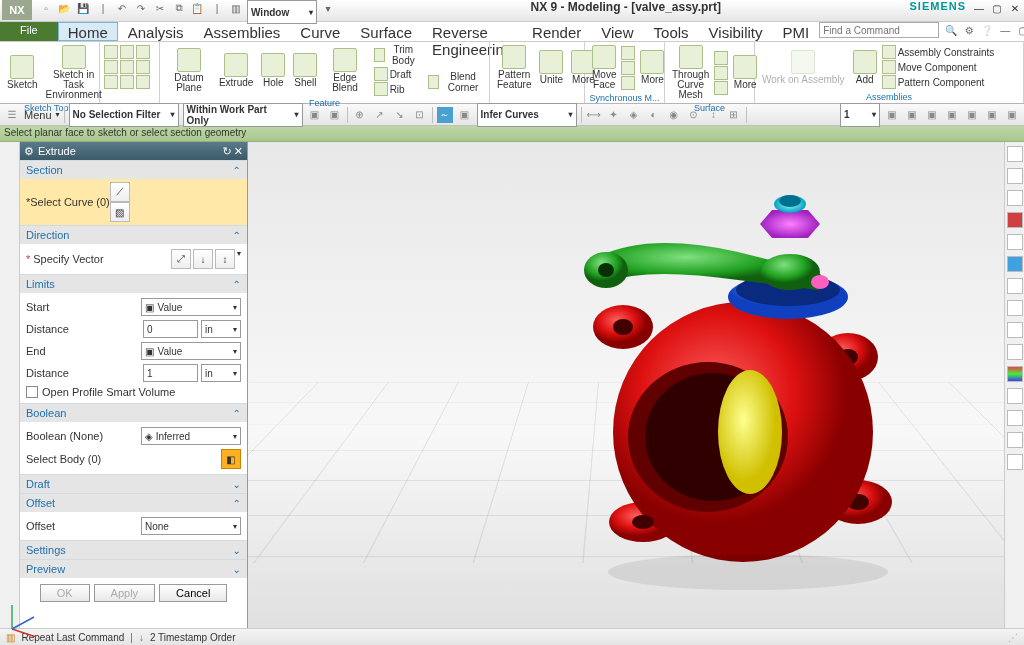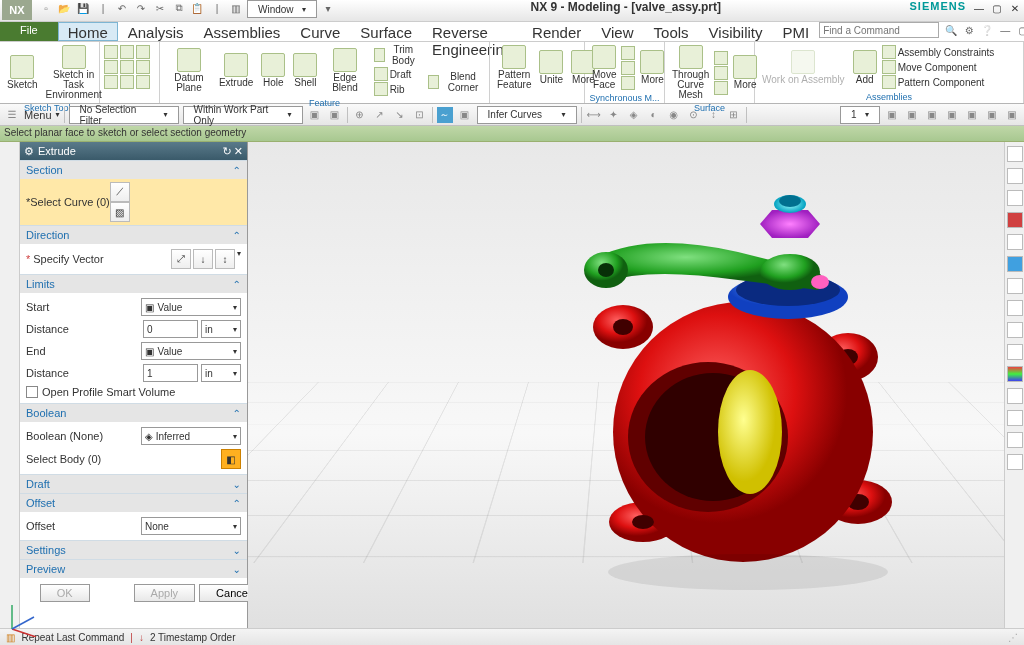--- a/index.html
+++ b/index.html
@@ -23,21 +23,21 @@
 .rgroup-label { text-align:center; font-size:9px; color:#555; padding-bottom:1px; }
 .rgroup-label.blue { color:#2070b0; }
 .rbtn { display:flex; flex-direction:column; align-items:center; justify-content:center; padding:1px 3px; cursor:default; }
 .rbtn-icon { width:24px; height:24px; background:#e8f0d8; border:1px solid #aac088; border-radius:2px; margin-bottom:1px; }
 .rbtn-label { font-size:10px; color:#333; text-align:center; line-height:10px; }
 .rbtn.disabled { opacity:0.4; }
 .rcol { display:flex; flex-direction:column; gap:1px;text-align:center; }
 .rrow { display:flex; align-items:center; gap:2px; font-size:10px; }
 .rrow .mini { width:14px; height:14px; background:#e8f0d8; border:1px solid #aac088; }
 .selbar { height:22px; background:linear-gradient(#fafafa,#e6e6e6); border-bottom:1px solid #c0c0c0; display:flex; align-items:center; gap:4px; padding:0 4px; }
-.sel-dd { height:18px; border:1px solid #999; background:#fff; font-size:10px; padding:0 10px; display:flex; align-items:center; }
+.sel-dd { height:24px; border:1px solid #999; background:#fff; font-size:10px; padding:0 3px; display:flex; align-items:center;font-weight:bold; }
 .sel-dd .arr { margin-left:auto; font-size:8px; padding-left:6px; }
 .sbicon { width:16px; height:16px; display:flex; align-items:center; justify-content:center; color:#888; font-size:10px; }
 .sep { width:1px; height:16px; background:#c0c0c0; }
 .prompt { height:16px; background:linear-gradient(#bfd7a8,#a8c890); font-size:10px; padding:1px 4px; color:#333; border-bottom:1px solid #9ab070; }
 .main { display:flex; height:486px; }
 .side-left { width:20px; background:#f0f0f0; border-right:1px solid #ccc; display:flex; flex-direction:column; gap:4px; padding-top:4px; align-items:center; }
 .dialog { width:228px; background:#fff; border-right:1px solid #999; display:flex; flex-direction:column; }
 .dlg-header { height:18px; background:linear-gradient(#5a7a8a,#3a5a6a); color:#fff; display:flex; align-items:center; padding:0 4px; font-size:11px; }
 .dlg-header .gear { margin-right:4px; }
 .dlg-header .x { margin-left:auto; display:flex; gap:2px; }
@@ -48,21 +48,21 @@
 .dlg-row .req { color:#d04040; margin-right:3px; }
 .dlg-row .lbl { flex:1; }
 .dlg-row .btns { display:flex; gap:2px; }
 .ibtn { width:20px; height:20px; border:1px solid #bbb; background:linear-gradient(#fff,#eee); display:flex; align-items:center; justify-content:center; font-size:10px; }
 .ibtn.highlight { background:#ffb020; border-color:#cc8000; }
 .sel-highlight { background:#ffe8a8; padding:3px 6px; display:flex; align-items:center; }
 .dd-field { height:18px; border:1px solid #999; background:#fff; display:flex; align-items:center; padding:0 3px; font-size:10px; }
 .dd-field .arr { margin-left:auto; font-size:8px; }
 .dlg-buttons { display:flex; gap:4px; justify-content:center; padding:6px; }
 .btn { padding:2px 16px; border:1px solid #999; background:linear-gradient(#fff,#e8e8e8); font-size:11px; }
-.btn:disabled { color:#aaa;margin-left:40px; }
+.btn:disabled { color:#aaa; }
 .canvas { flex:1; background:linear-gradient(#e8e8e8,#f8f8f8 60%,#e0e0e0); position:relative; overflow:hidden; }
 .side-right { width:20px; background:#f0f0f0; border-left:1px solid #ccc; display:flex; flex-direction:column; gap:6px; padding-top:4px; align-items:center; }
 .side-right .ricon { width:16px; height:16px; border:1px solid #bbb; background:#fff; }
 .statusbar { height:18px; background:linear-gradient(#f4f4f4,#e4e4e4); border-top:1px solid #ccc; display:flex; align-items:center; padding:0 6px; font-size:10px; gap:6px; }
 .grid-floor { position:absolute; left:0; right:0; top:240px; bottom:0;
   background:
    linear-gradient(rgba(140,140,140,0.18) 1px,transparent 1px) 0 0/100% 40px,
    linear-gradient(90deg,rgba(140,140,140,0.18) 1px,transparent 1px) 0 0/70px 100%;
   transform:perspective(600px) rotateX(62deg); transform-origin:top center; }
 .valve-svg { position:absolute; left:240px; top:10px; }

